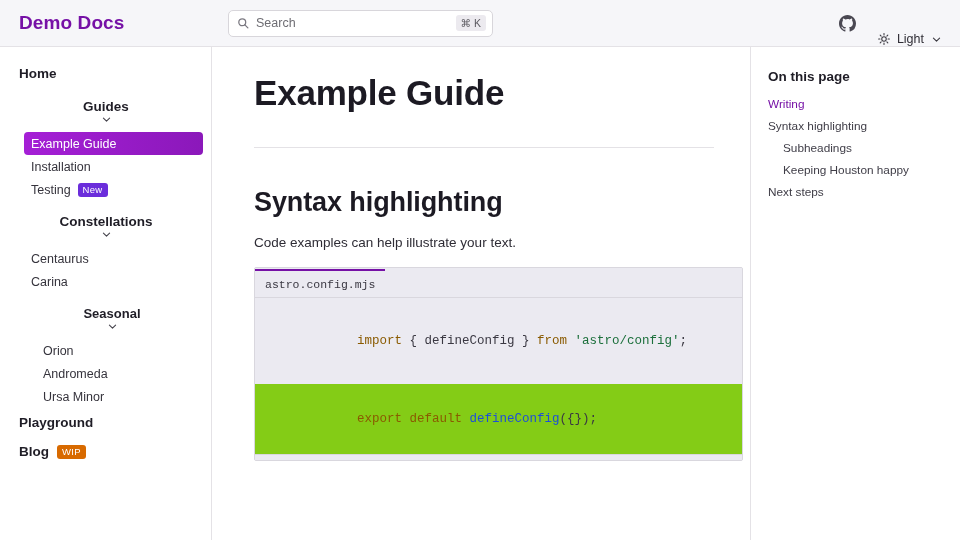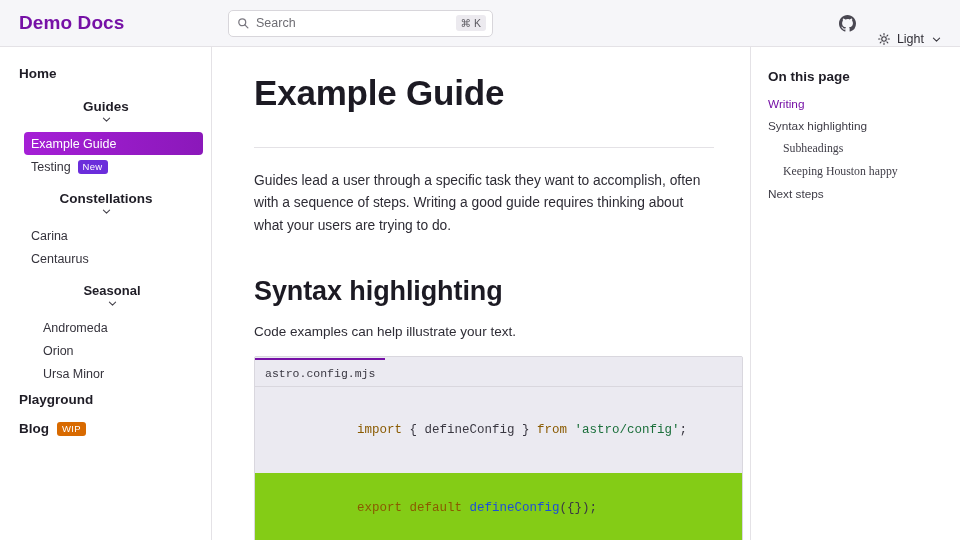--- a/index.html
+++ b/index.html
@@ -239,21 +239,21 @@
     color: #1f1d26;
     margin-bottom: 9px;
     padding-left: 3px;
   }
   .toc-item {
     font-size: 11.8px;
     color: #3f3d47;
     padding: 4px 0 4px 3px;
   }
   .toc-item.active { color: #7611a6; }
-  .toc-item.lvl3 { padding-left: 18px; font-family: Liberation Serif, serif; }
+  .toc-item.lvl3 { padding-left: 18px; }
 </style>
 </head>
 <body>
 
 <div class="app">
 
   <div class="header">
     <div class="brand">Demo Docs</div>
 
     <div class="search-box">
@@ -304,58 +304,58 @@
 
       <div class="nav-group-head">
         <span>Guides</span>
         <span class="caret">
           <svg width="11" height="11" viewBox="0 0 16 16" fill="none" stroke="currentColor" stroke-width="1.6">
             <polyline points="3.5,6 8,10.5 12.5,6" stroke-linecap="round" stroke-linejoin="round"></polyline>
           </svg>
         </span>
       </div>
       <div class="nav-item active">Example Guide</div>
+      <div class="nav-item">Installation</div>
       <div class="nav-item">
         <span>Testing</span>
         <span class="badge new">New</span>
       </div>
 
       <div class="nav-group-head">
         <span>Constellations</span>
         <span class="caret">
           <svg width="11" height="11" viewBox="0 0 16 16" fill="none" stroke="currentColor" stroke-width="1.6">
             <polyline points="3.5,6 8,10.5 12.5,6" stroke-linecap="round" stroke-linejoin="round"></polyline>
           </svg>
         </span>
       </div>
+      <div class="nav-item">Centaurus</div>
       <div class="nav-item">Carina</div>
-      <div class="nav-item">Centaurus</div>
 
       <div class="nav-group-head sub">
         <span>Seasonal</span>
         <span class="caret">
           <svg width="11" height="11" viewBox="0 0 16 16" fill="none" stroke="currentColor" stroke-width="1.6">
             <polyline points="3.5,6 8,10.5 12.5,6" stroke-linecap="round" stroke-linejoin="round"></polyline>
           </svg>
         </span>
       </div>
+      <div class="nav-item indent">Orion</div>
       <div class="nav-item indent">Andromeda</div>
-      <div class="nav-item indent">Orion</div>
       <div class="nav-item indent">Ursa Minor</div>
 
       <div class="nav-single">Playground</div>
       <div class="nav-single">
         <span>Blog</span>
         <span class="badge wip">WIP</span>
       </div>
     </div>
 
     <div class="main">
       <h1 class="title">Example Guide</h1>
-      <p class="lead">Guides lead a user through a specific task they want to accomplish, often with a sequence of steps. Writing a good guide requires thinking about what your users are trying to do.</p>
 
       <h2 class="h2">Syntax highlighting</h2>
       <p class="body-text">Code examples can help illustrate your text.</p>
 
       <div class="code-wrap">
         <div class="code-tabs">
           <div class="code-tab">astro.config.mjs</div>
         </div>
         <div class="code-area">
           <div class="code-line">

